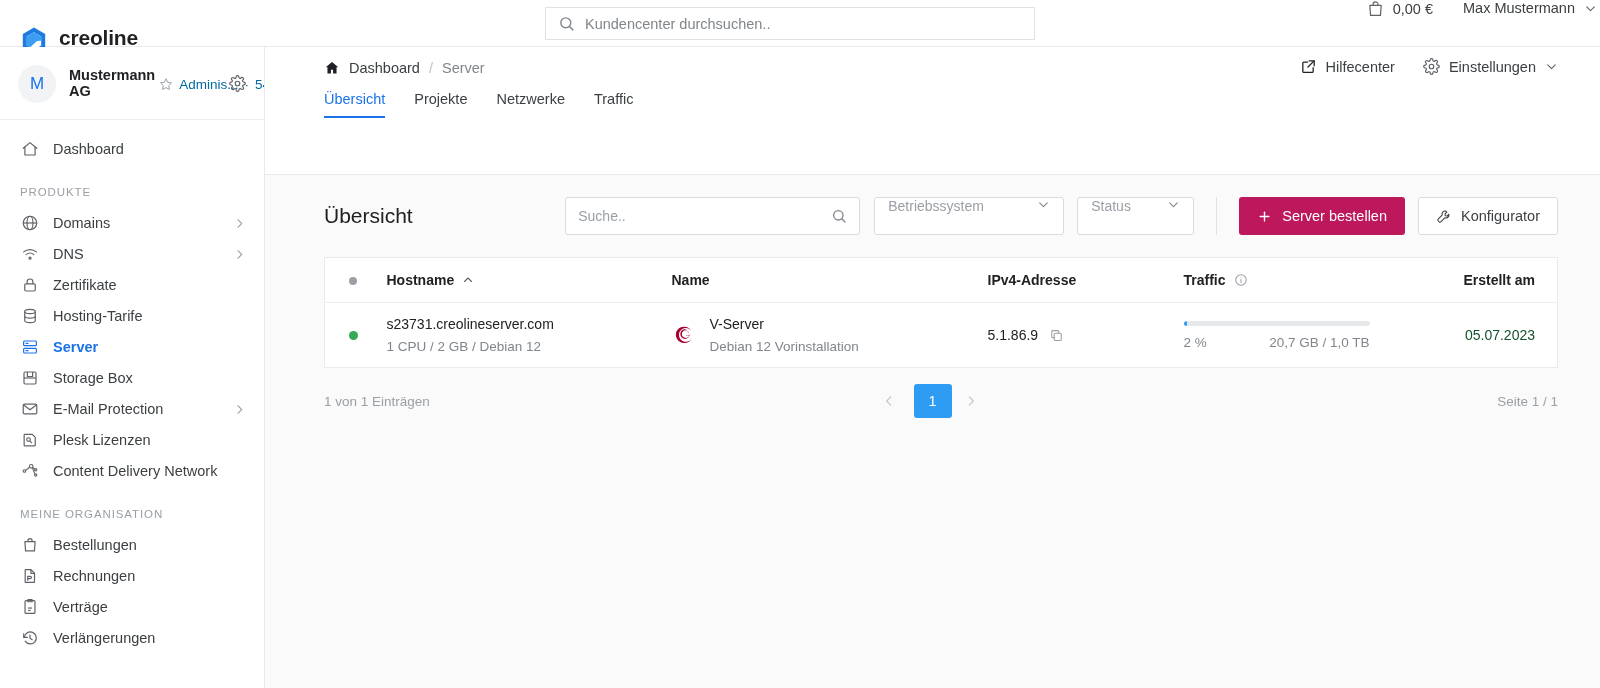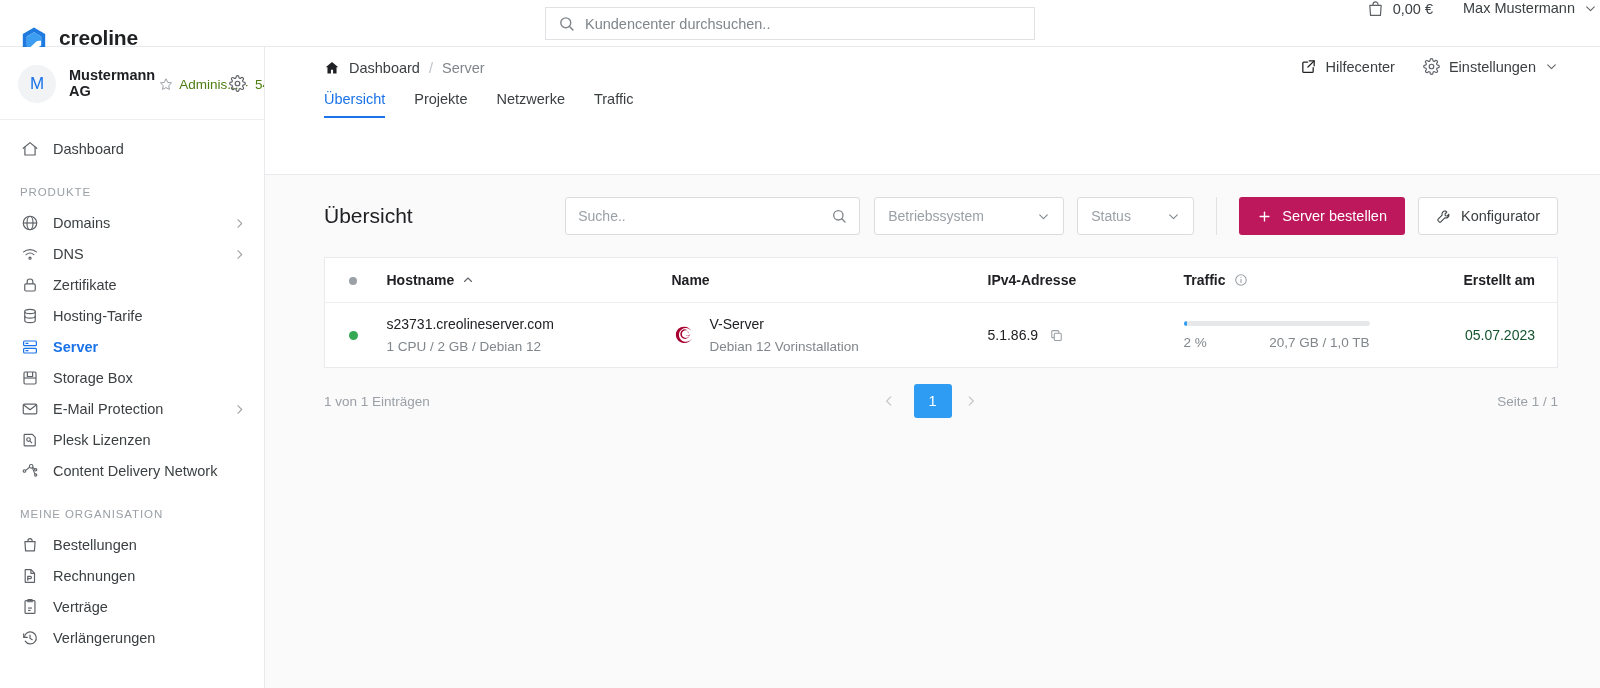--- a/index.html
+++ b/index.html
@@ -50,21 +50,21 @@
     display: flex; align-items: center; padding: 18px 16px 16px 18px; gap: 13px;
     border-bottom: 1px solid #eceef0; position: relative; cursor: pointer;
   }
   .org-avatar {
     width: 38px; height: 38px; border-radius: 50%; background: #f1f3f4;
     color: #1a73e8; font-size: 17px; display: flex; align-items: center; justify-content: center;
     flex-shrink: 0; font-weight: 400;
   }
   .org-text { display: flex; flex-direction: row; gap: 4px; }
   .org-name { font-size: 14.5px; font-weight: 700; color: #202124; line-height: 1.1; }
-  .org-sub { font-size: 13.5px; color: #4d7c0f; display: flex; align-items: center; gap: 6px; text-align: right; }
+  .org-sub { font-size: 13.5px; color: #0369a1; display: flex; align-items: center; gap: 6px; text-align: right; }
   .org-gear { position: absolute; right: 18px; top: 28px; cursor: pointer; }
 
   .nav { padding-top: 14px; }
   .nav-item {
     display: flex; align-items: center; gap: 14px; height: 30px;
     padding: 0 18px 0 20px; font-size: 14.5px; color: #3c4043; cursor: pointer;
     margin-bottom: 1px; position: relative;
   }
   .nav-item .label { flex: 1; line-height: 1; }
   .nav-item.active { color: #1a73e8; font-weight: 700; }
@@ -112,21 +112,21 @@
     display: flex; align-items: center; padding: 0 12px; gap: 8px; margin-right: 14px;
   }
   .tb-search input {
     border: 0; outline: none; background: transparent; font-family: inherit;
     font-size: 14px; color: #5f6368; flex: 1;
   }
   .tb-search input::placeholder { color: #9aa0a6; }
 
   .tb-select {
     height: 38px; background: #fff; border: 1px solid #dadce0; border-radius: 3px;
-    display: flex; align-items: center; justify-content: space-between;
+    display: flex; align-items: flex-start; justify-content: space-between;
     padding: 0 13px; font-size: 14px; color: #9aa0a6; cursor: pointer; gap: 12px;
   }
   .sel-os { width: 190px; margin-right: 13px; }
   .sel-status { width: 117px; }
 
   .tb-divider { width: 1px; height: 38px; background: #e0e2e5; margin: 0 22px; }
 
   .btn-primary {
     height: 38px; background: #be185d; color: #fff; border: 0; border-radius: 3px;
     font-family: inherit; font-size: 14.5px; display: flex; align-items: center; gap: 10px;

